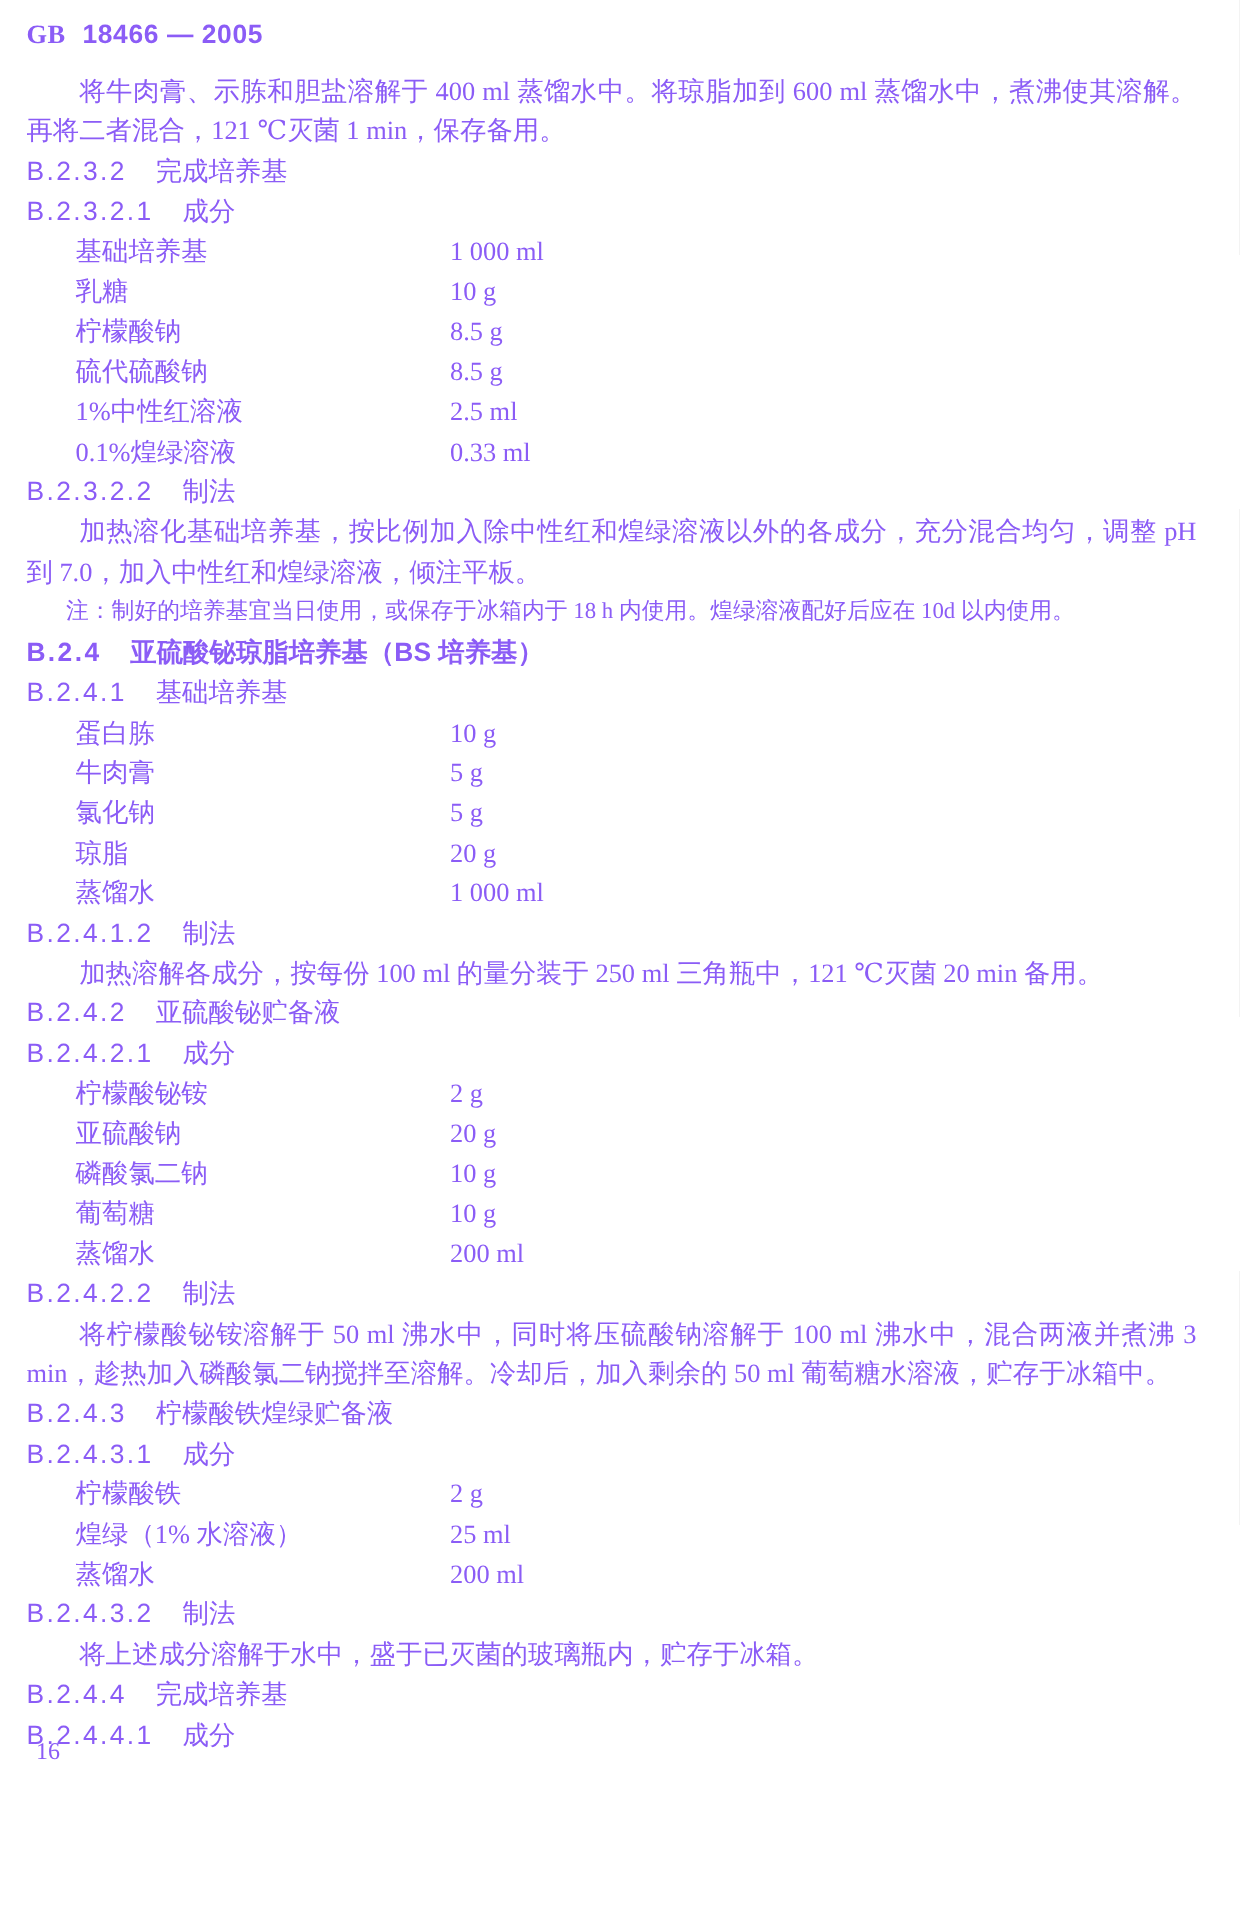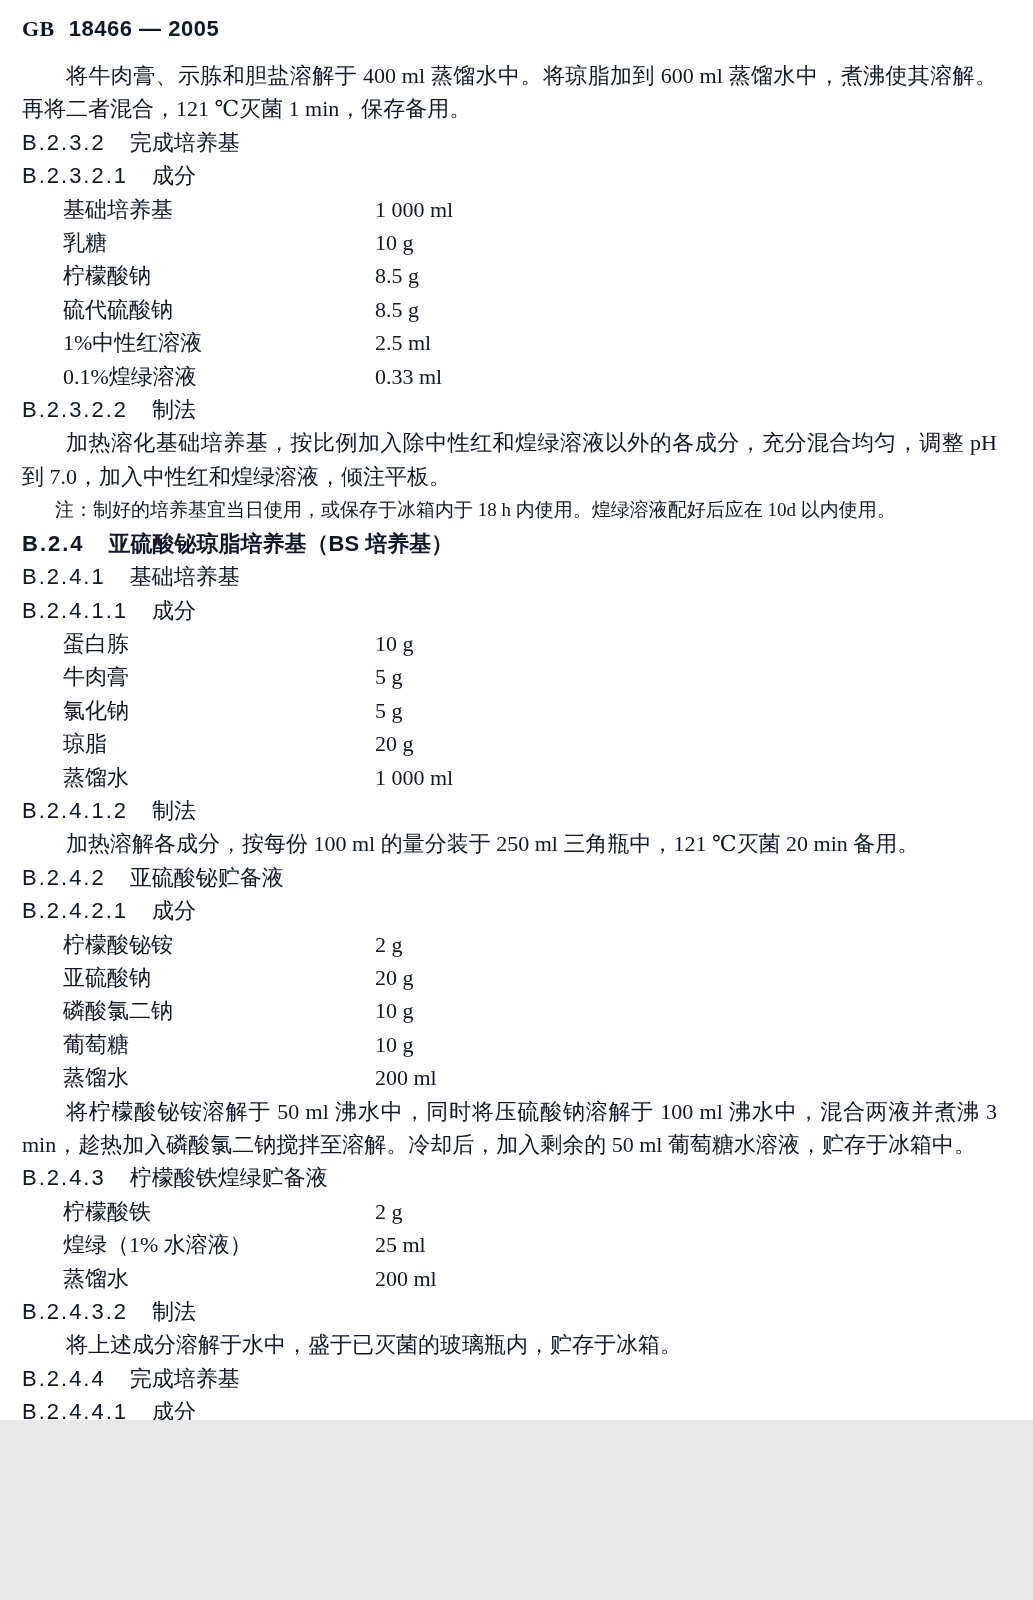--- a/index.html
+++ b/index.html
@@ -3,26 +3,26 @@
 <meta charset="utf-8">
 <style>
   html, body {
     margin: 0;
     padding: 0;
     background: #e8e8e8;
   }
   .page {
     position: relative;
     width: 1033px;
-    height: 1420px;
+    height: 1600px;
     margin: 0 auto;
     background: #ffffff;
     box-sizing: border-box;
     padding: 14px 36px 0 22px;
-    color: #0f172a;
+    color: #8b5cf6;
     font-family: "Liberation Serif", "DejaVu Serif", serif;
     overflow: hidden;
   }
   .doc-header {
     font-size: 22px;
     line-height: 30px;
     font-weight: bold;
     margin-bottom: 15px;
     letter-spacing: 0.5px;
   }
@@ -131,23 +131,20 @@
   </div>
   <div class="para">加热溶化基础培养基，按比例加入除中性红和煌绿溶液以外的各成分，充分混合均匀，调整 pH 到 7.0，加入中性红和煌绿溶液，倾注平板。</div>
   <div class="note">注：制好的培养基宜当日使用，或保存于冰箱内于 18 h 内使用。煌绿溶液配好后应在 10d 以内使用。</div>
 
   <div class="heading bold">
     <span class="h-num">B.2.4</span><span class="h-title">亚硫酸铋琼脂培养基（BS 培养基）</span>
   </div>
   <div class="heading">
     <span class="h-num">B.2.4.1</span><span class="h-title">基础培养基</span>
   </div>
-  <div class="heading">
-    <span class="h-num">B.2.4.1.1</span><span class="h-title">成分</span>
-  </div>
 
   <div class="ing-row">
     <span class="ing-name">蛋白胨</span>
     <span class="ing-value">10 g</span>
   </div>
   <div class="ing-row">
     <span class="ing-name">牛肉膏</span>
     <span class="ing-value">5 g</span>
   </div>
   <div class="ing-row">
@@ -189,24 +186,30 @@
   </div>
   <div class="ing-row">
     <span class="ing-name">葡萄糖</span>
     <span class="ing-value">10 g</span>
   </div>
   <div class="ing-row">
     <span class="ing-name">蒸馏水</span>
     <span class="ing-value">200 ml</span>
   </div>
 
+  <div class="heading">
+    <span class="h-num">B.2.4.2.2</span><span class="h-title">制法</span>
+  </div>
   <div class="para">将柠檬酸铋铵溶解于 50 ml 沸水中，同时将压硫酸钠溶解于 100 ml 沸水中，混合两液并煮沸 3 min，趁热加入磷酸氯二钠搅拌至溶解。冷却后，加入剩余的 50 ml 葡萄糖水溶液，贮存于冰箱中。</div>
 
   <div class="heading">
     <span class="h-num">B.2.4.3</span><span class="h-title">柠檬酸铁煌绿贮备液</span>
+  </div>
+  <div class="heading">
+    <span class="h-num">B.2.4.3.1</span><span class="h-title">成分</span>
   </div>
 
   <div class="ing-row">
     <span class="ing-name">柠檬酸铁</span>
     <span class="ing-value">2 g</span>
   </div>
   <div class="ing-row">
     <span class="ing-name">煌绿（1% 水溶液）</span>
     <span class="ing-value">25 ml</span>
   </div>

